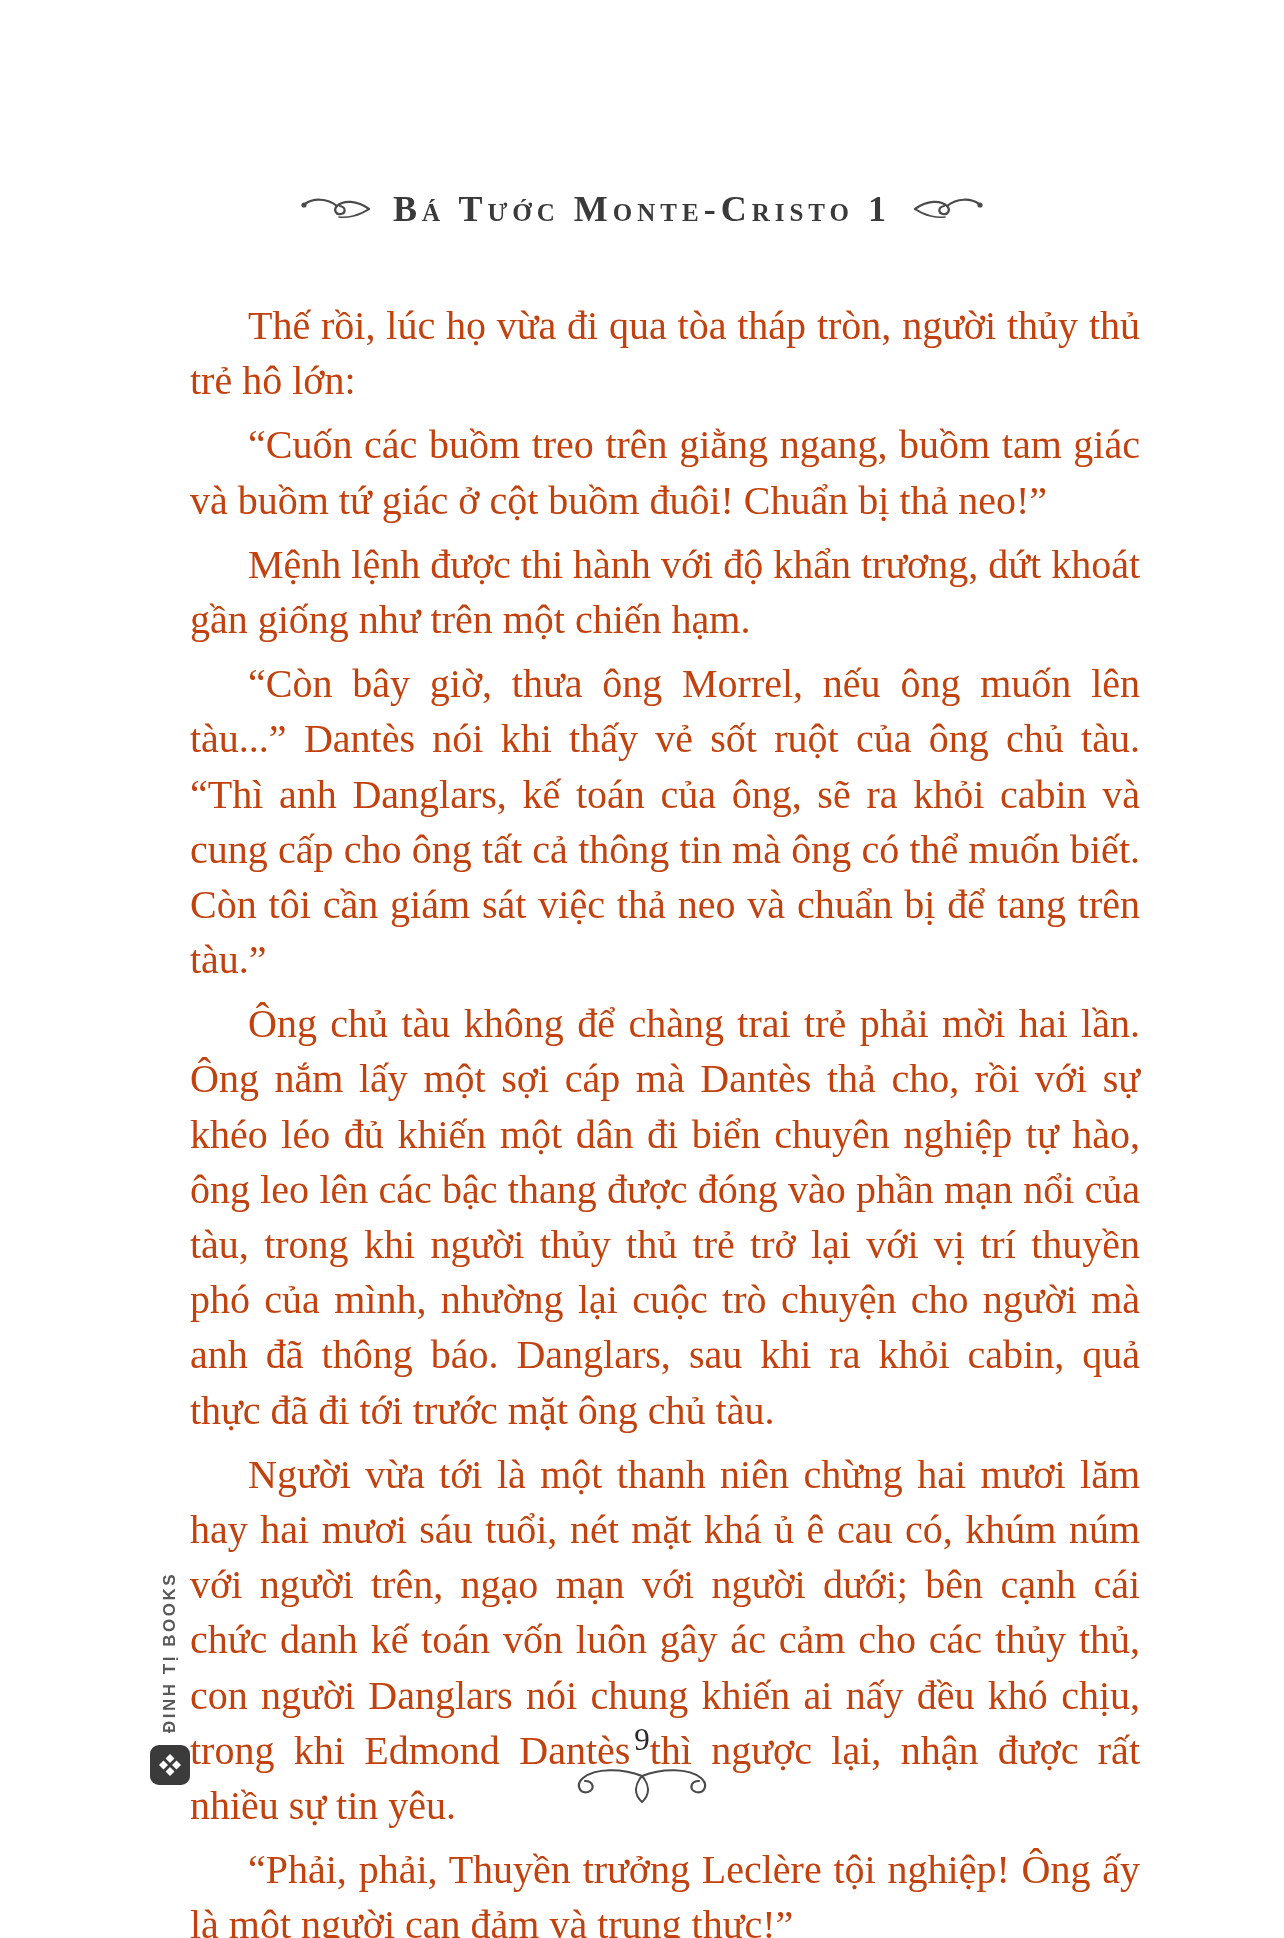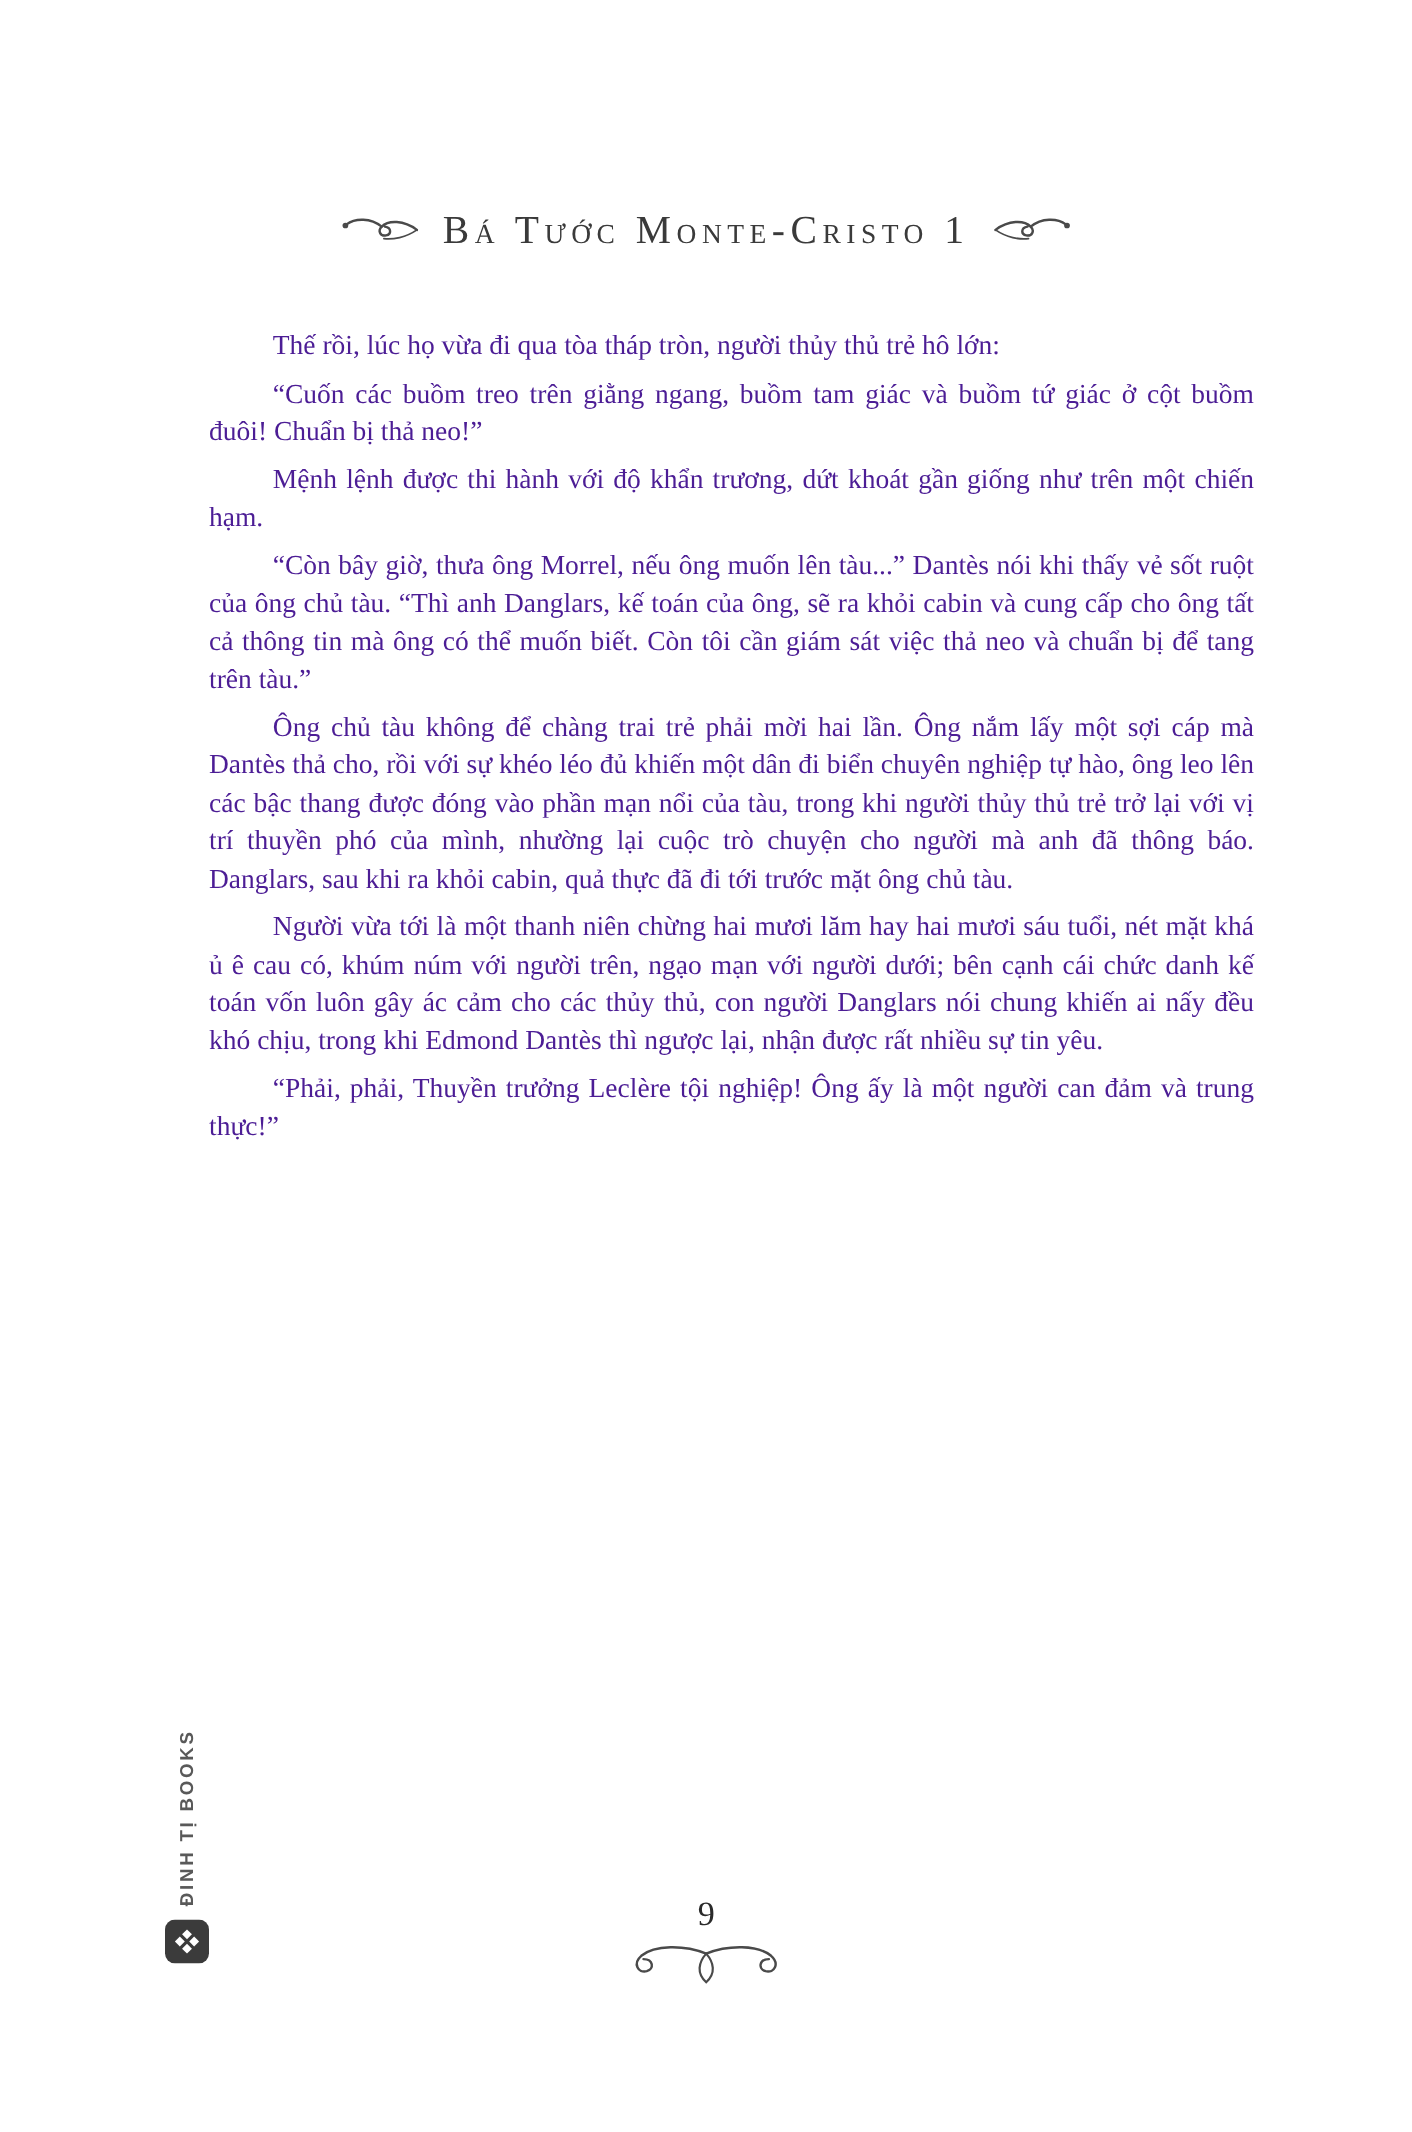--- a/index.html
+++ b/index.html
@@ -22,43 +22,43 @@
     width: 100%;
     display: flex;
     justify-content: center;
     align-items: center;
     gap: 22px;
   }
   .book-title {
     margin: 0;
     font-family: "Liberation Serif", serif;
     font-variant: small-caps;
-    font-weight: normal;
+    font-weight: bold;
     font-size: 36px;
     letter-spacing: 5px;
     color: #3a3a3a;
     white-space: nowrap;
   }
   .ornament { display: inline-flex; align-items: center; }
   .ornament.right svg { transform: scaleX(-1); }
 
   
   .body-text {
     position: absolute;
     top: 298px;
     left: 190px;
     width: 950px;
   }
   .body-text p {
     margin: 0 0 9px 0;
-    font-size: 25px;
+    font-size: 40px;
     line-height: 1.38;
     text-align: justify;
     text-indent: 58px;
-    color: #4c1d95;
+    color: #c2410c;
   }
 
   
   .spine {
     position: absolute;
     left: 146px;
     top: 1572px;
     width: 48px;
     display: flex;
     flex-direction: column;

